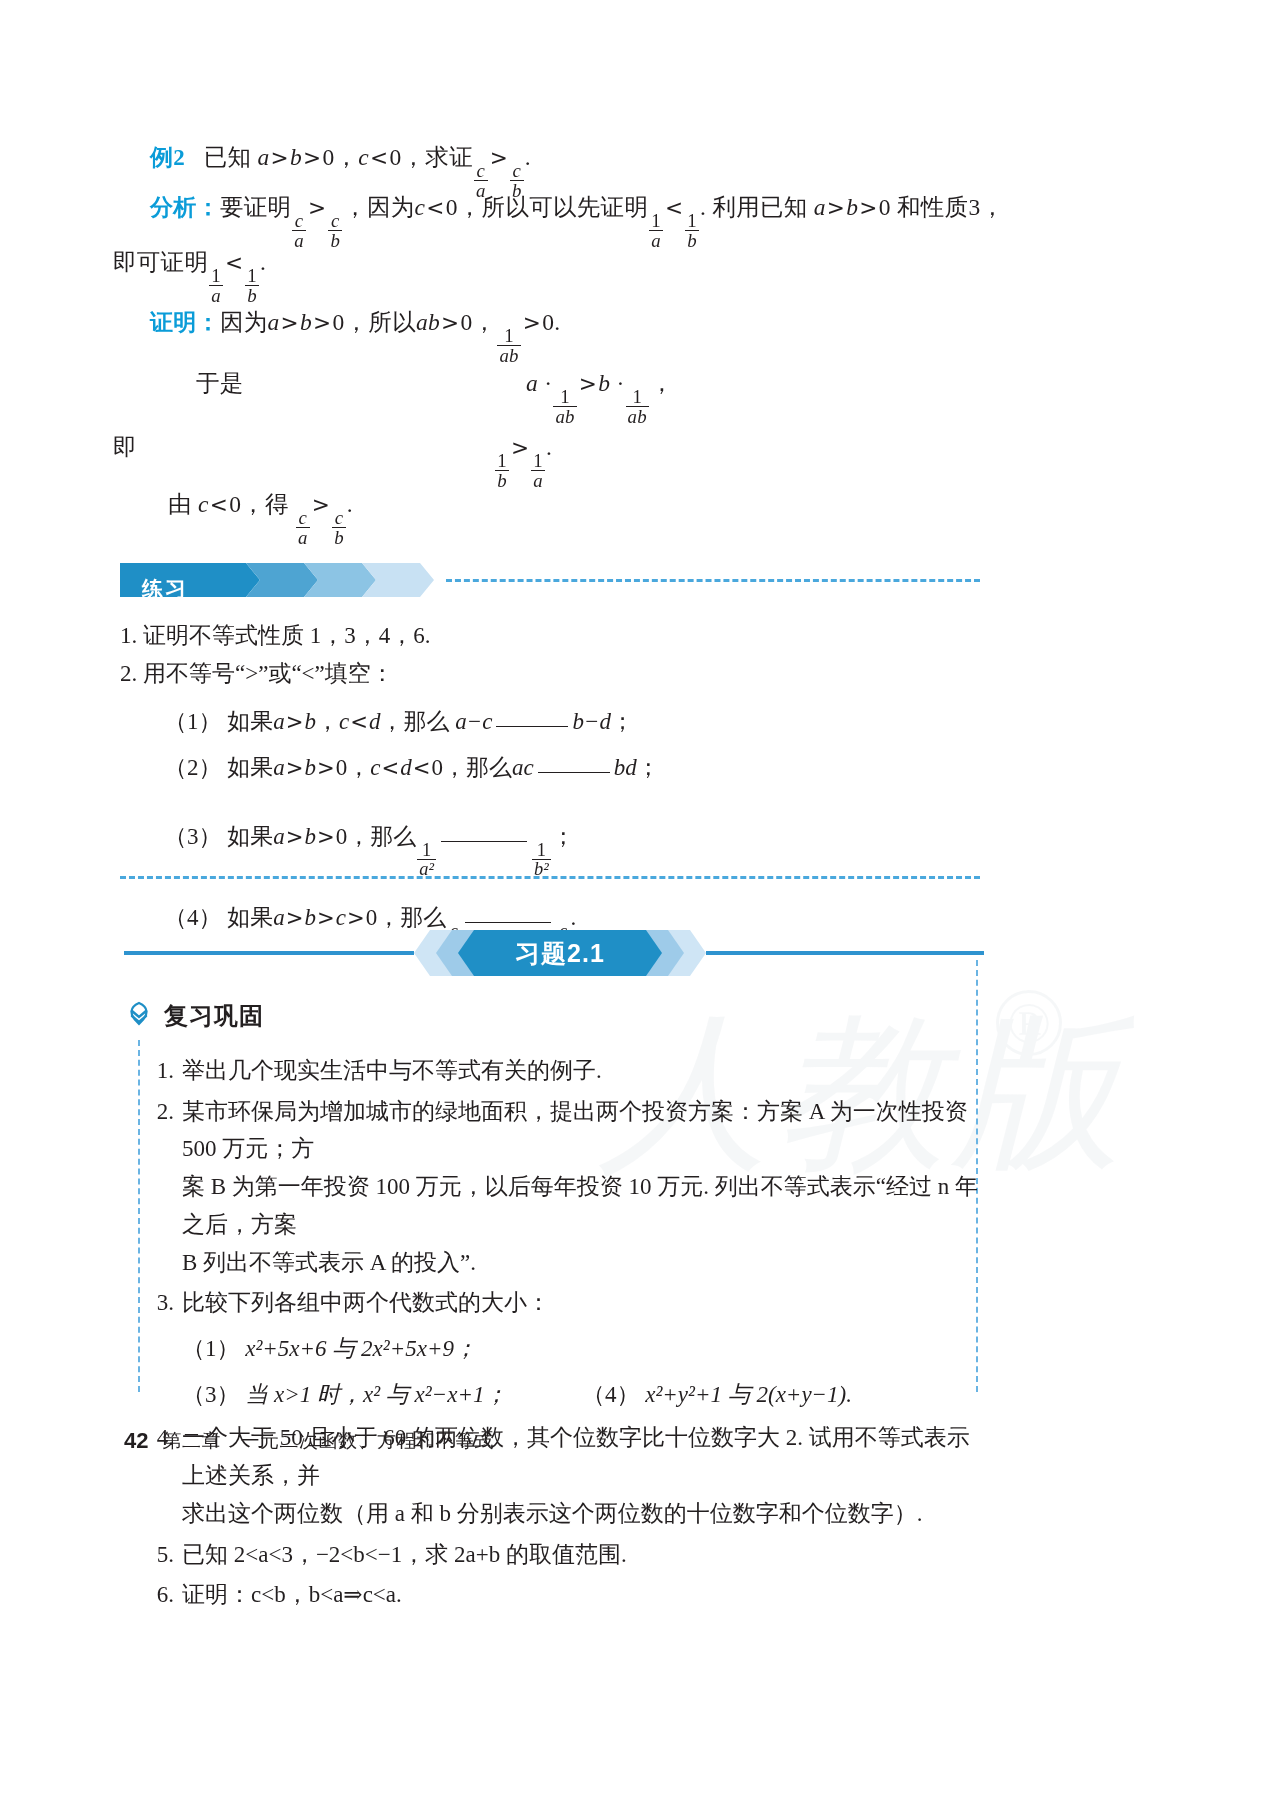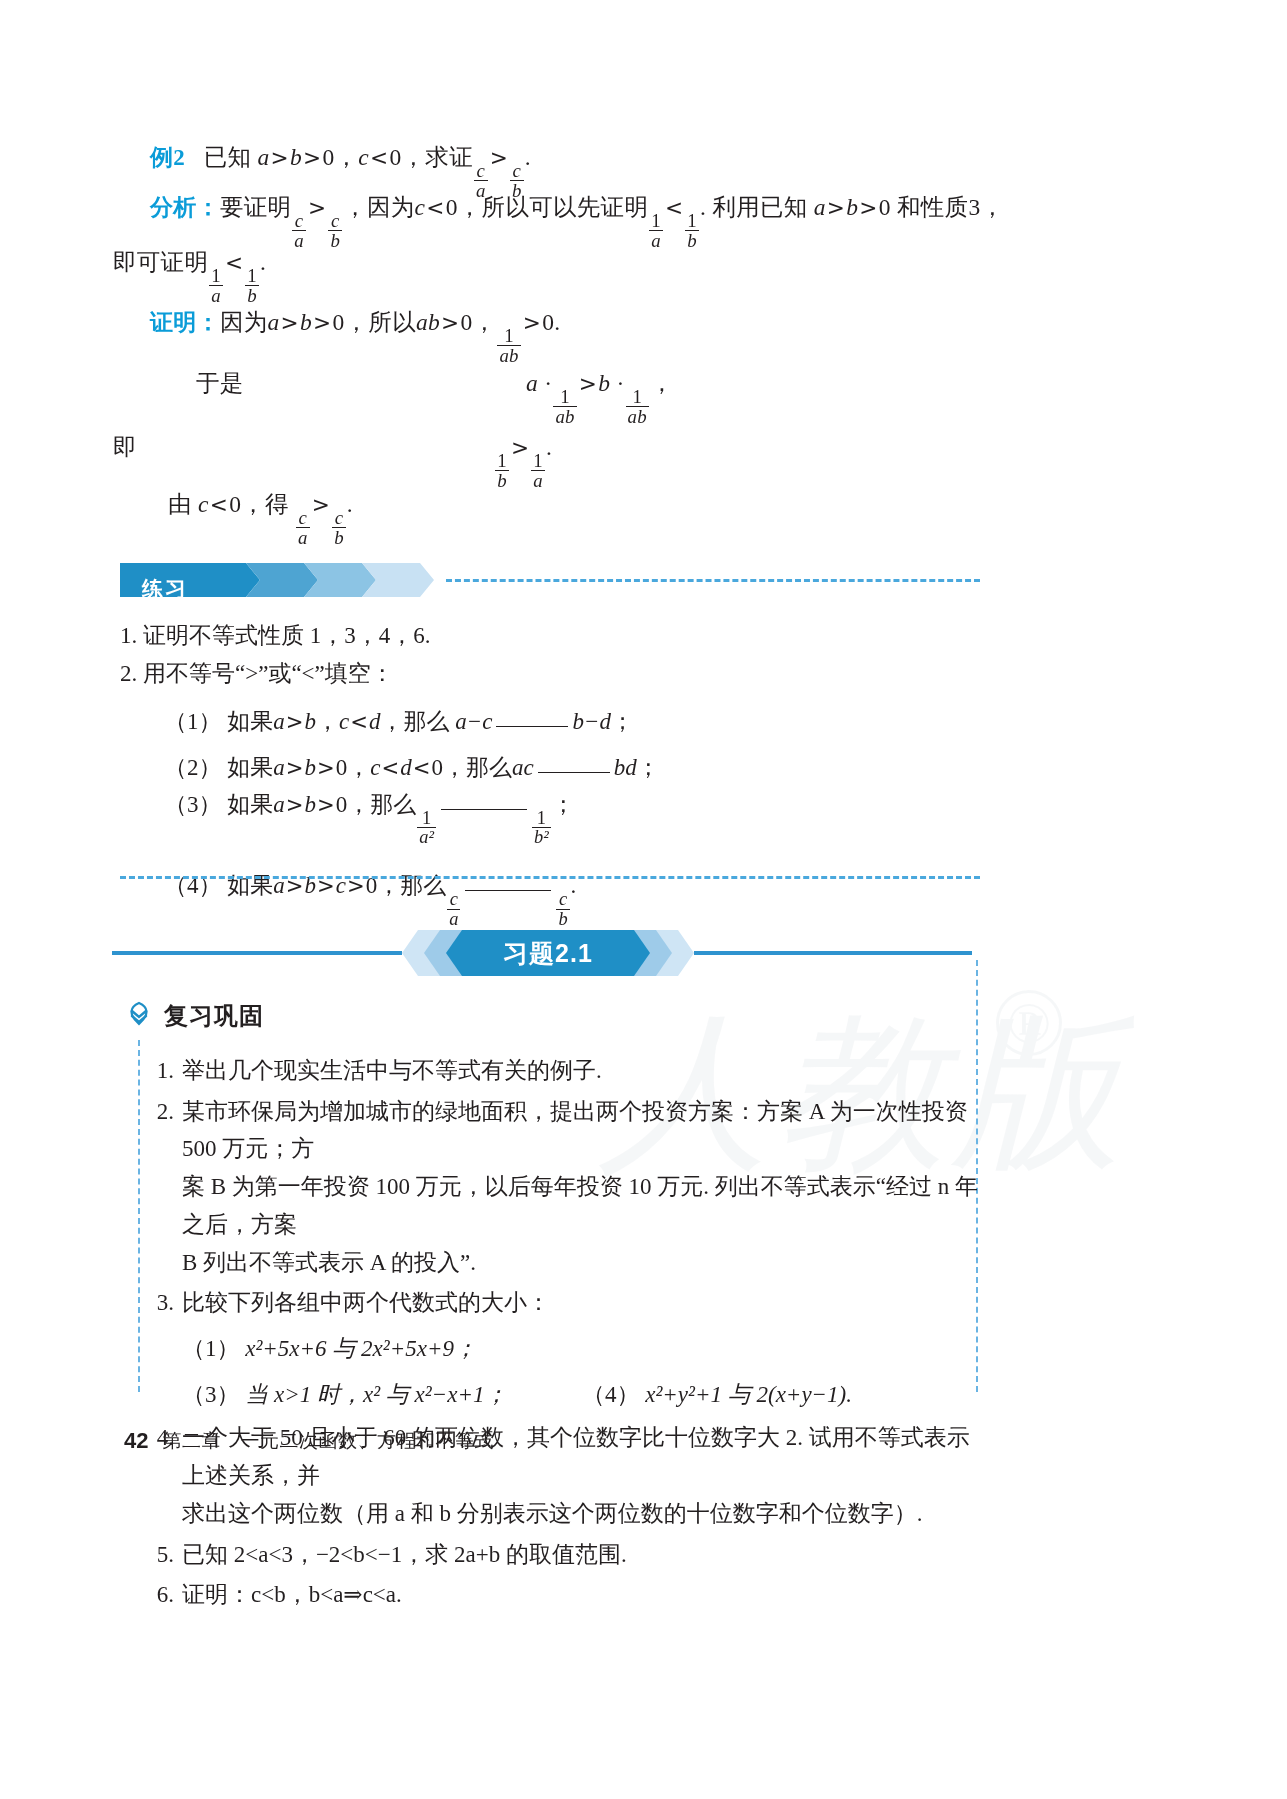--- a/index.html
+++ b/index.html
@@ -94,21 +94,21 @@
   .prac-sub { font-size: 23px; line-height: 1.5; margin-left: 44px; margin-top: 12px; }
   .fillblank { display: inline-block; border-bottom: 1.4px solid #231f20; width: 72px; margin: 0 4px; vertical-align: 2px; }
   .fillblank.lg { width: 86px; }
 
   .dash-bottom {
     position: absolute; left: 120px; top: 876px; width: 860px; height: 0;
     border-top: 3.5px dashed #4aa8dd;
   }
 
   
-  .xt-wrap { position: absolute; left: 112px; top: 930px; width: 860px; height: 46px; }
+  .xt-wrap { position: absolute; left: 124px; top: 930px; width: 860px; height: 46px; }
   .xt-rule-l { position: absolute; left: 0; top: 21px; width: 290px; height: 4px; background: #2e93cf; }
   .xt-rule-r { position: absolute; right: 0; top: 21px; width: 278px; height: 4px; background: #2e93cf; }
   .xt-center { position: absolute; left: 290px; top: 0; width: 292px; height: 46px; }
   .xt-hex {
     position: absolute; top: 0; height: 46px;
     clip-path: polygon(16px 0, calc(100% - 16px) 0, 100% 50%, calc(100% - 16px) 100%, 16px 100%, 0 50%);
   }
   .xt-title {
     position: absolute; left: 0; top: 0; width: 292px; height: 46px;
     line-height: 46px; text-align: center; color: #fff;
@@ -271,21 +271,21 @@
         <span>（1）</span>
         <span>如果</span><span class="m">a</span><span class="ineq">&gt;</span><span class="m">b</span><span>，</span><span class="m">c</span><span class="ineq">&lt;</span><span class="m">d</span><span>，</span><span>那么</span>
         <span class="m">a−c</span><span class="fillblank"></span><span class="m">b−d</span><span>；</span>
       </div>
 
       <div class="prac-sub">
         <span>（2）</span>
         <span>如果</span><span class="m">a</span><span class="ineq">&gt;</span><span class="m">b</span><span class="ineq">&gt;</span><span class="mn">0</span><span>，</span><span class="m">c</span><span class="ineq">&lt;</span><span class="m">d</span><span class="ineq">&lt;</span><span class="mn">0</span><span>，</span><span>那么</span><span class="m">ac</span><span class="fillblank"></span><span class="m">bd</span><span>；</span>
       </div>
 
-      <div class="prac-sub" style="margin-top:2px;">
+      <div class="prac-sub" style="margin-top:34px;">
         <span>（3）</span>
         <span>如果</span><span class="m">a</span><span class="ineq">&gt;</span><span class="m">b</span><span class="ineq">&gt;</span><span class="mn">0</span><span>，</span><span>那么</span><span class="frac">
             <span class="num mn">1</span>
             <span class="den m">a²</span>
           </span><span class="fillblank lg"></span><span class="frac">
             <span class="num mn">1</span>
             <span class="den m">b²</span>
           </span><span>；</span>
       </div>
 

